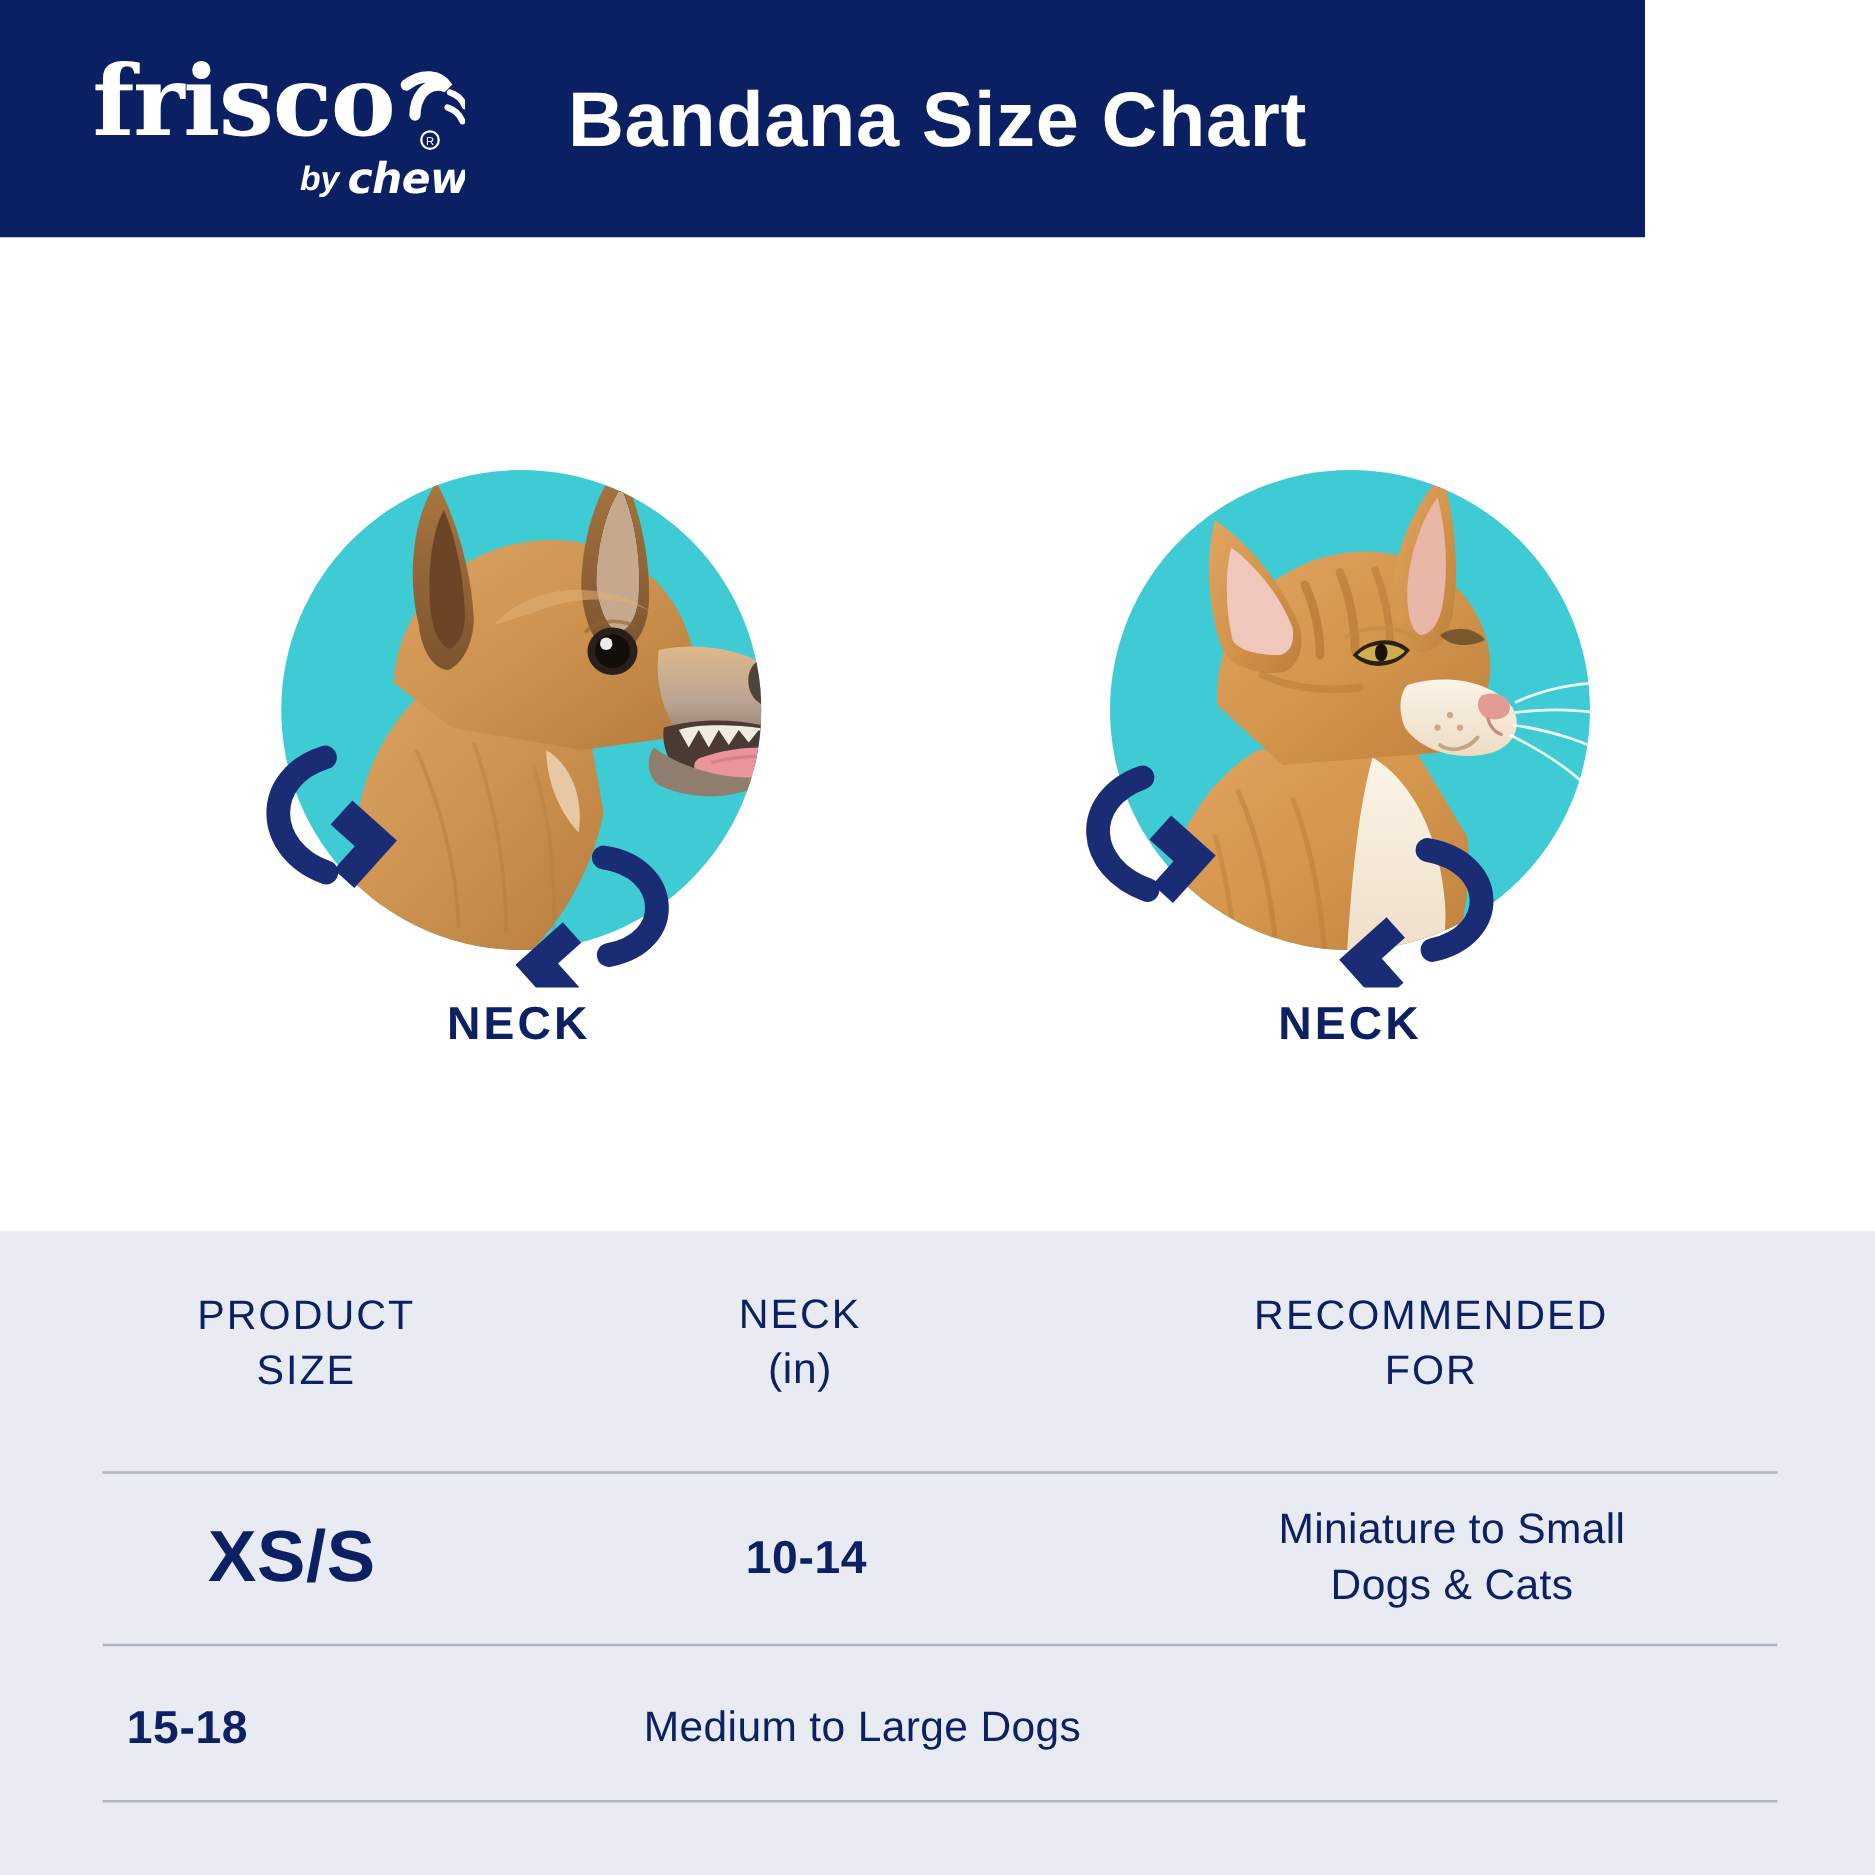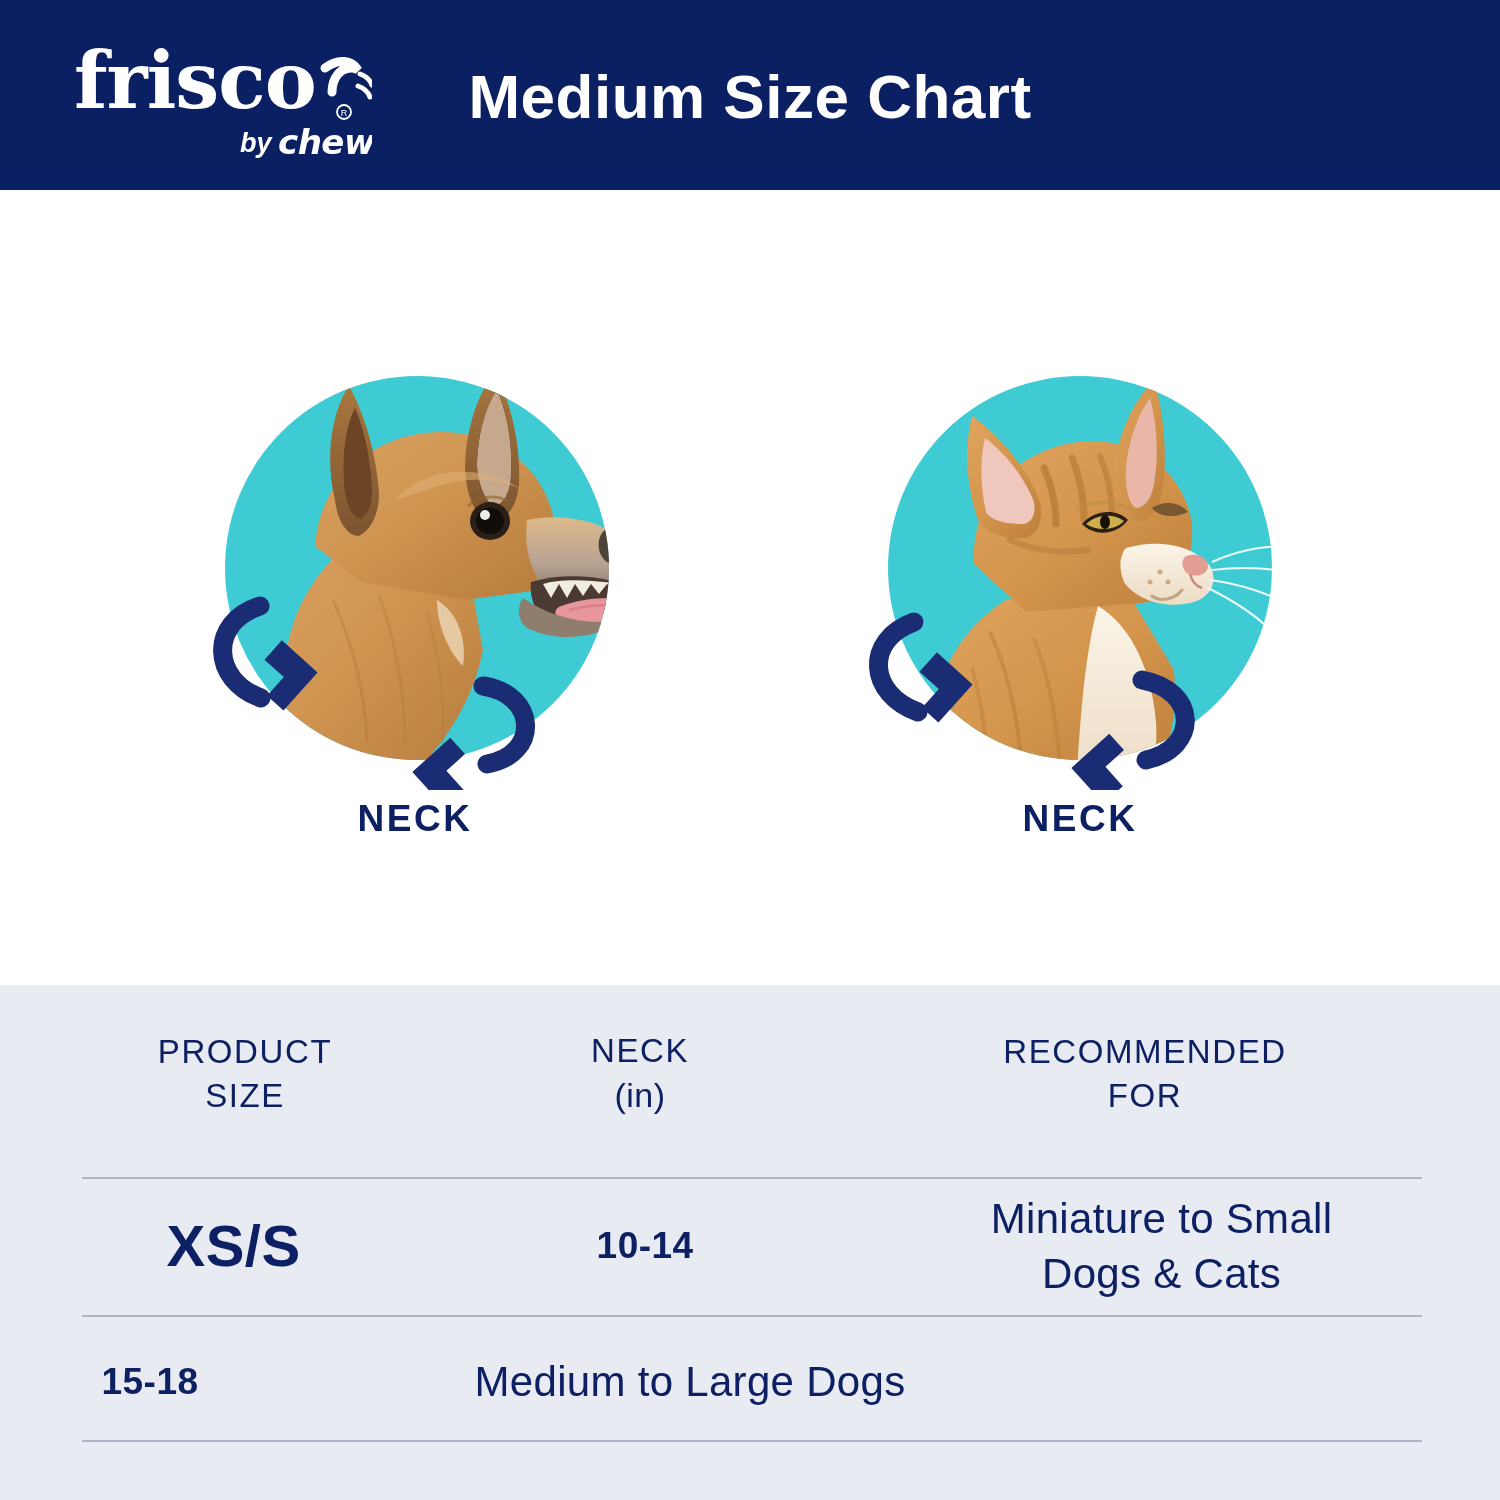--- a/index.html
+++ b/index.html
@@ -13,21 +13,21 @@
     position: relative;
     overflow: hidden;
     font-family: "Liberation Sans", sans-serif;
     -webkit-font-smoothing: antialiased;
   }
 
   
   .header-band {
     position: absolute;
     left: 0; top: 0;
-    width: 1500px;
+    width: 1316px;
     height: 190px;
     background: #0b1f63;
     display: flex;
     align-items: center;
   }
 
   .brand-logo {
     position: absolute;
     left: 72px;
     top: 34px;
@@ -161,21 +161,21 @@
     letter-spacing: 0.5px;
     line-height: 1.05;
   }
   .neck-txt {
     font-size: 37px;
     font-weight: bold;
     letter-spacing: 0.5px;
     line-height: 1.05;
   }
   .rec-txt {
-    font-size: 42px;
+    font-size: 34px;
     font-weight: normal;
     letter-spacing: 0.3px;
     line-height: 1.32;
   }
 </style>
 </head>
 <body>
 
 <div class="header-band">
 
@@ -190,21 +190,21 @@
 
       <circle cx="272" cy="78" r="7" fill="none" stroke="#ffffff" stroke-width="1.8"></circle>
       <text x="272" y="82" font-family="'Liberation Sans', sans-serif" font-size="9" fill="#ffffff" text-anchor="middle">R</text>
 
       <text x="168" y="118" font-family="'Liberation Sans', sans-serif" font-size="27" font-weight="bold" fill="#ffffff" font-style="italic">by</text>
 
       <text x="206" y="120" font-family="'DejaVu Sans', sans-serif" font-size="34" font-weight="bold" fill="#ffffff" font-style="italic" letter-spacing="-0.5">chewy</text>
     </svg>
   </div>
 
-  <div class="page-title">Medium Size Chart</div>
+  <div class="page-title">Bandana Size Chart</div>
 </div>
 
 <div class="illus-area">
 
   <div class="pet-block dog">
     <div class="pet-figure">
       <svg class="pet-svg" viewBox="0 0 500 440" xmlns="http://www.w3.org/2000/svg">
         <defs>
           <clipPath id="dogClip">
               <circle cx="252" cy="218" r="192"></circle>

